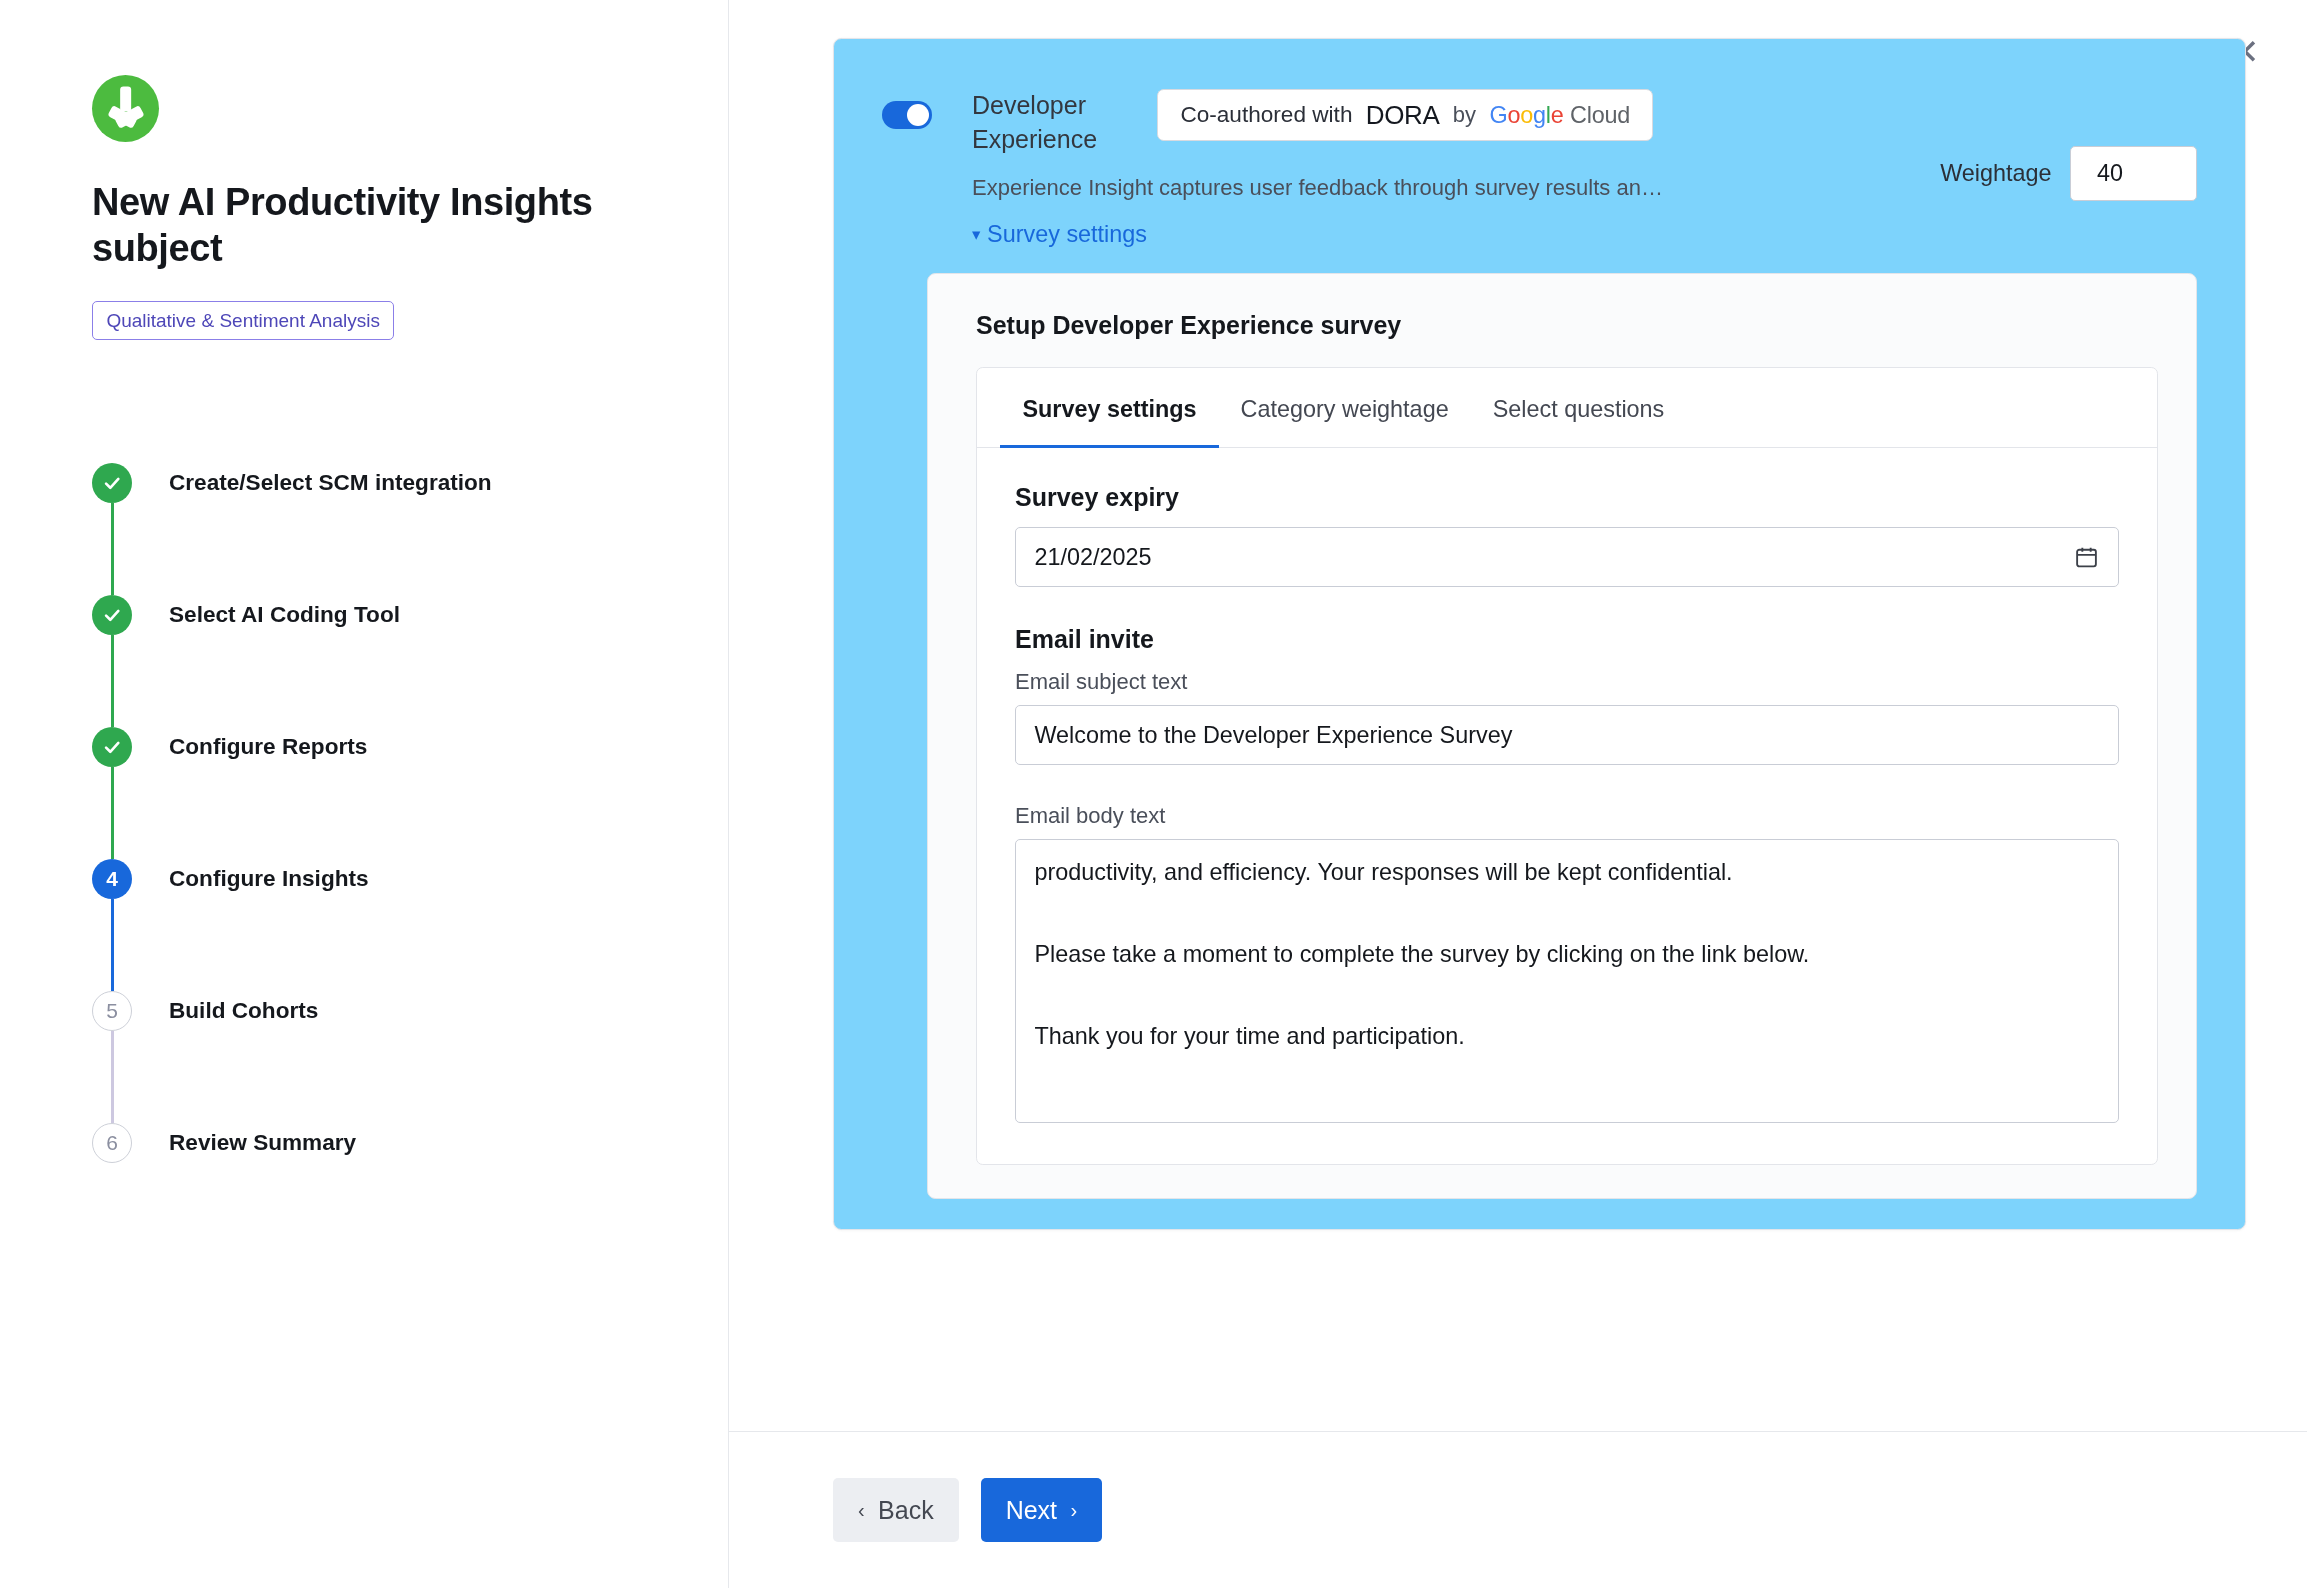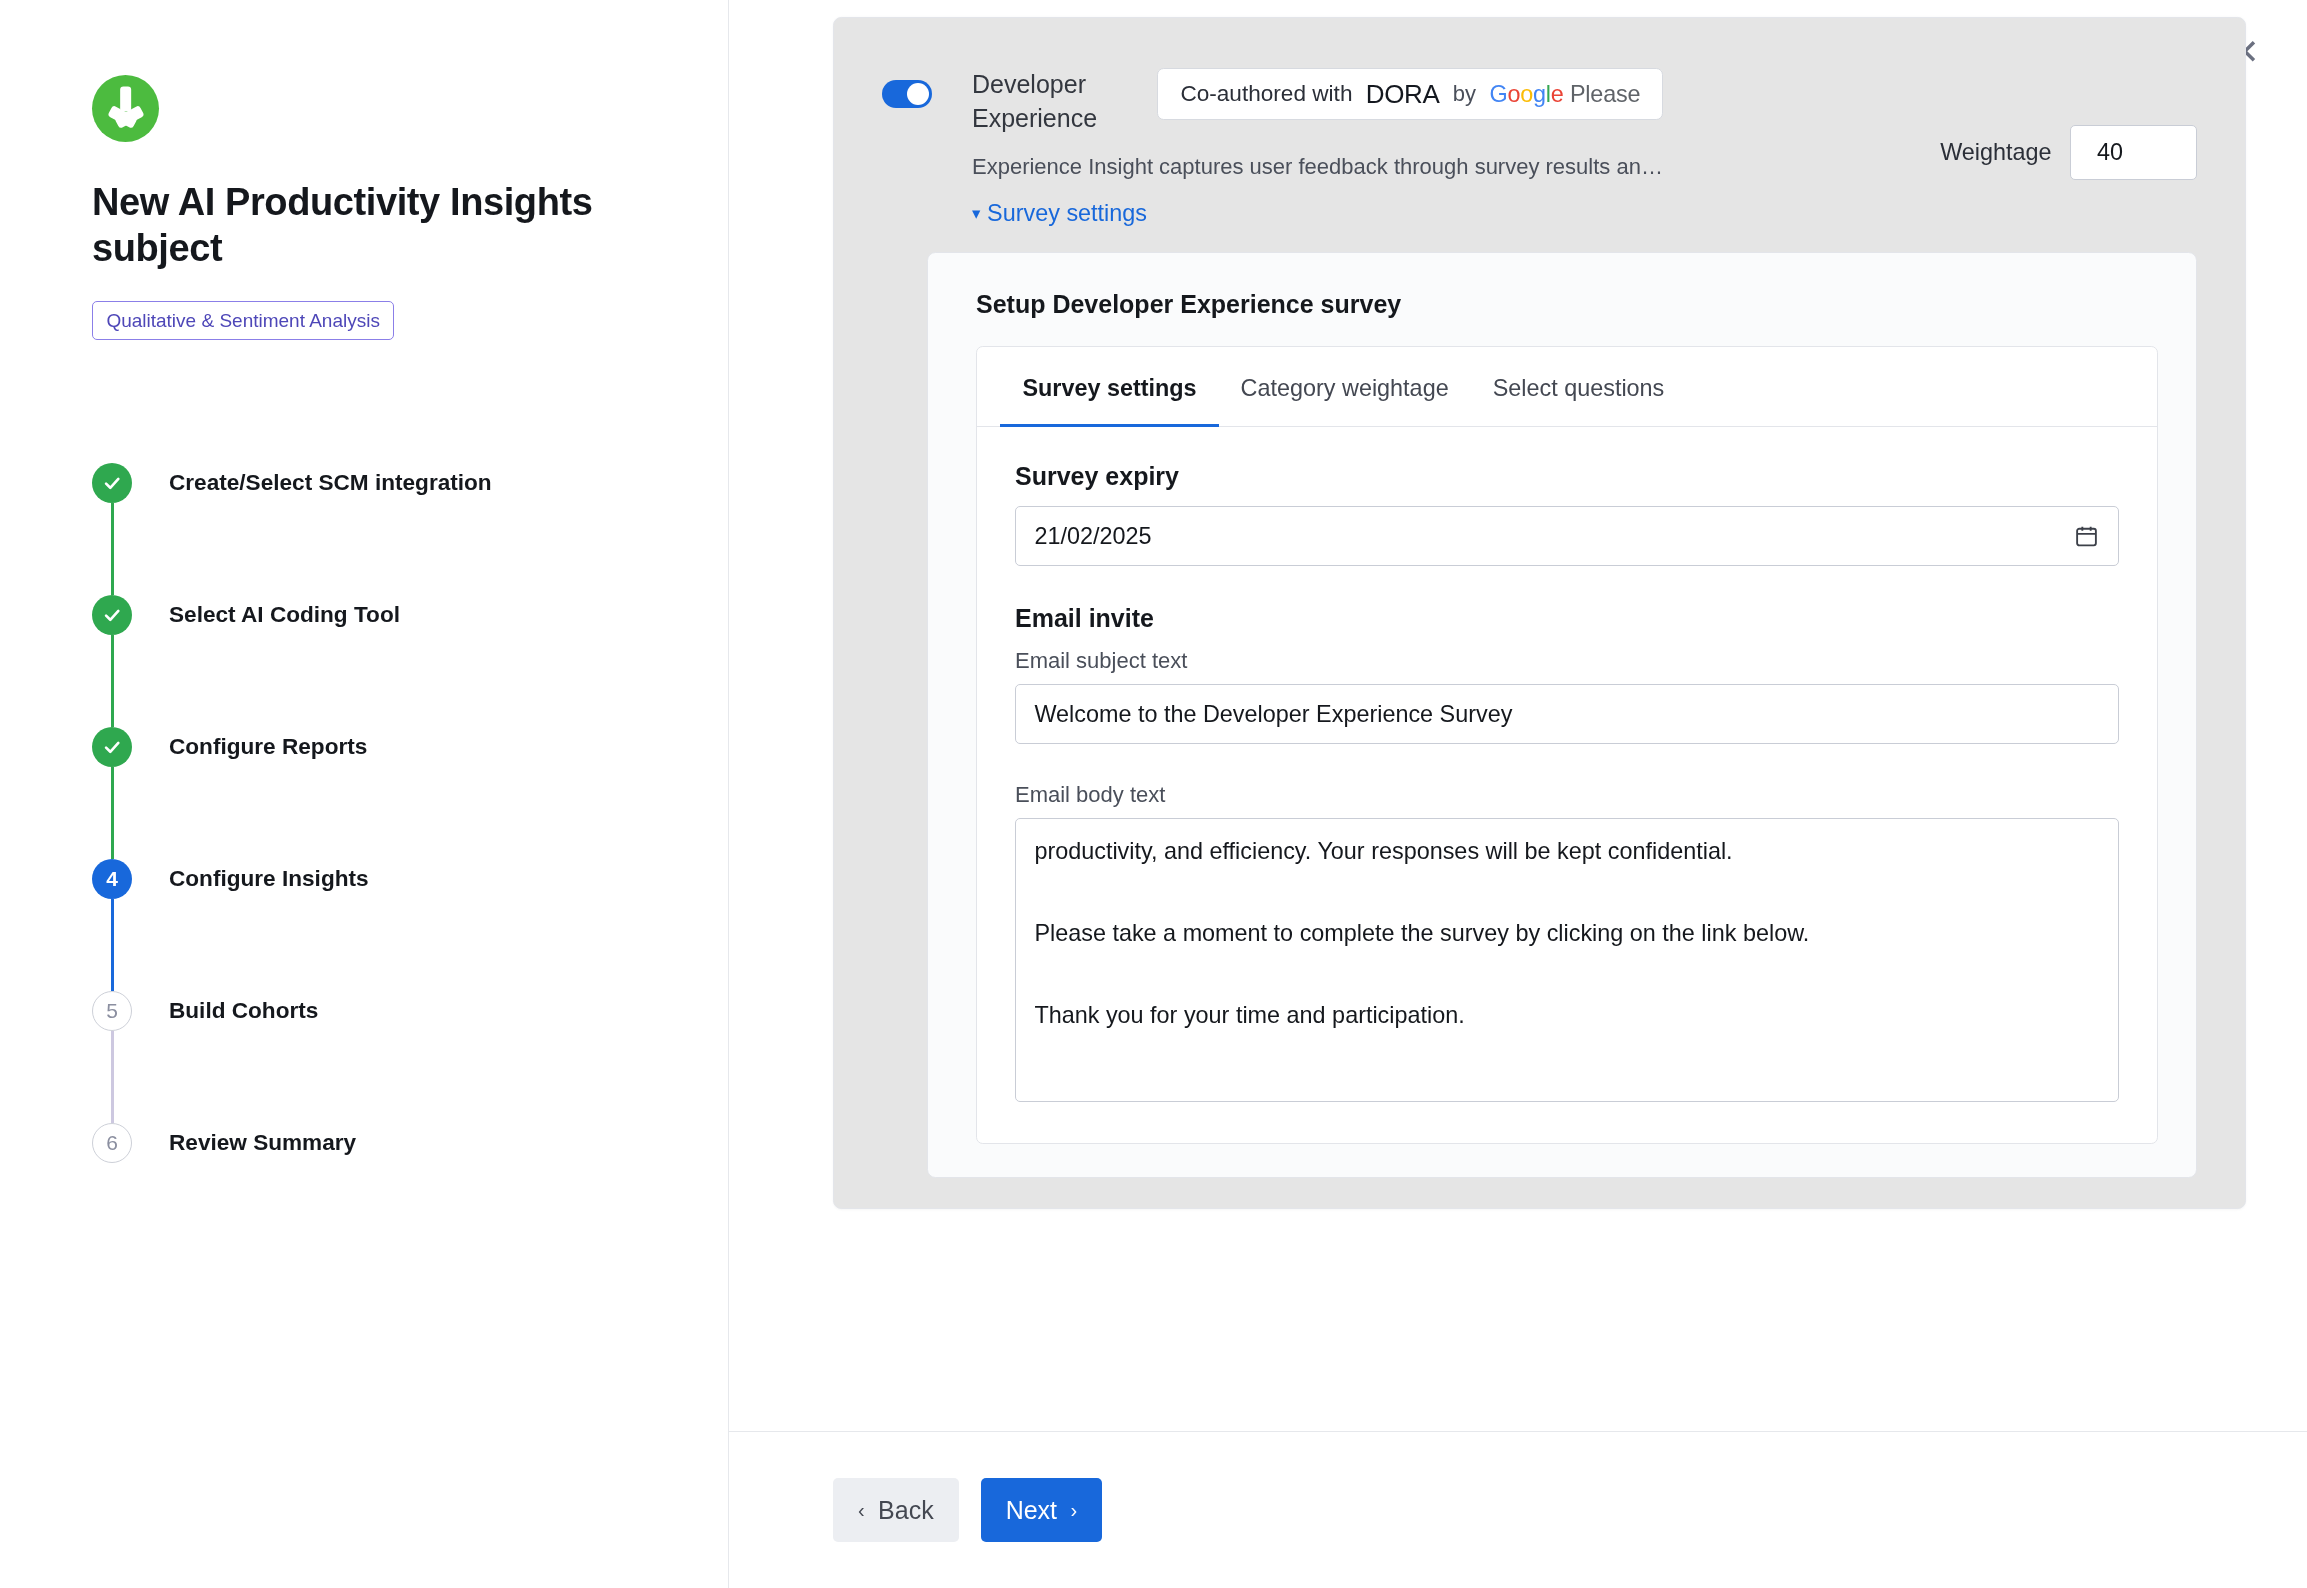--- a/index.html
+++ b/index.html
@@ -148,23 +148,23 @@
     color: #6b7080;
     font-size: 35px;
     line-height: 37px;
     text-align: center;
     cursor: pointer;
     font-weight: 300;
   }
   .card {
     position: absolute;
     left: 104px;
-    top: 17px;
+    top: 38px;
     width: 1413px;
-    background: #e5e5e5;
+    background: #7dd3fc;
     border: 0.8px solid #e3e5ea;
     border-radius: 8.4px;
     padding: 50px 48px 30px 48px;
     box-shadow: 0 0.8px 2.5px rgba(0,0,0,0.04);
   }
 
   .insight-head {
     display: flex;
     align-items: flex-start;
     position: relative;
@@ -450,21 +450,21 @@
       <div class="insight-head">
         <div class="toggle">
             <span class="knob"></span>
           </div>
         <div class="insight-name">Developer Experience</div>
 
         <div class="dora-chip">
           <span>Co-authored with</span>
           <span class="dora-logo">DORA</span>
           <span class="by-text">by</span>
-          <span class="gcloud"><span class="g-b">G</span><span class="g-o">o</span><span class="g-y">o</span><span class="g-b2">g</span><span class="g-g">l</span><span class="g-o">e</span>&nbsp;<span style="color:#5f6368">Please</span></span>
+          <span class="gcloud"><span class="g-b">G</span><span class="g-o">o</span><span class="g-y">o</span><span class="g-b2">g</span><span class="g-g">l</span><span class="g-o">e</span>&nbsp;<span style="color:#5f6368">Cloud</span></span>
         </div>
 
         <div class="weightage-wrap">
           <div class="weightage-label">Weightage</div>
           <input class="weightage-input" value="40" style="">
         </div>
       </div>
 
       <div class="insight-desc">Experience Insight captures user feedback through survey results an…</div>
 

